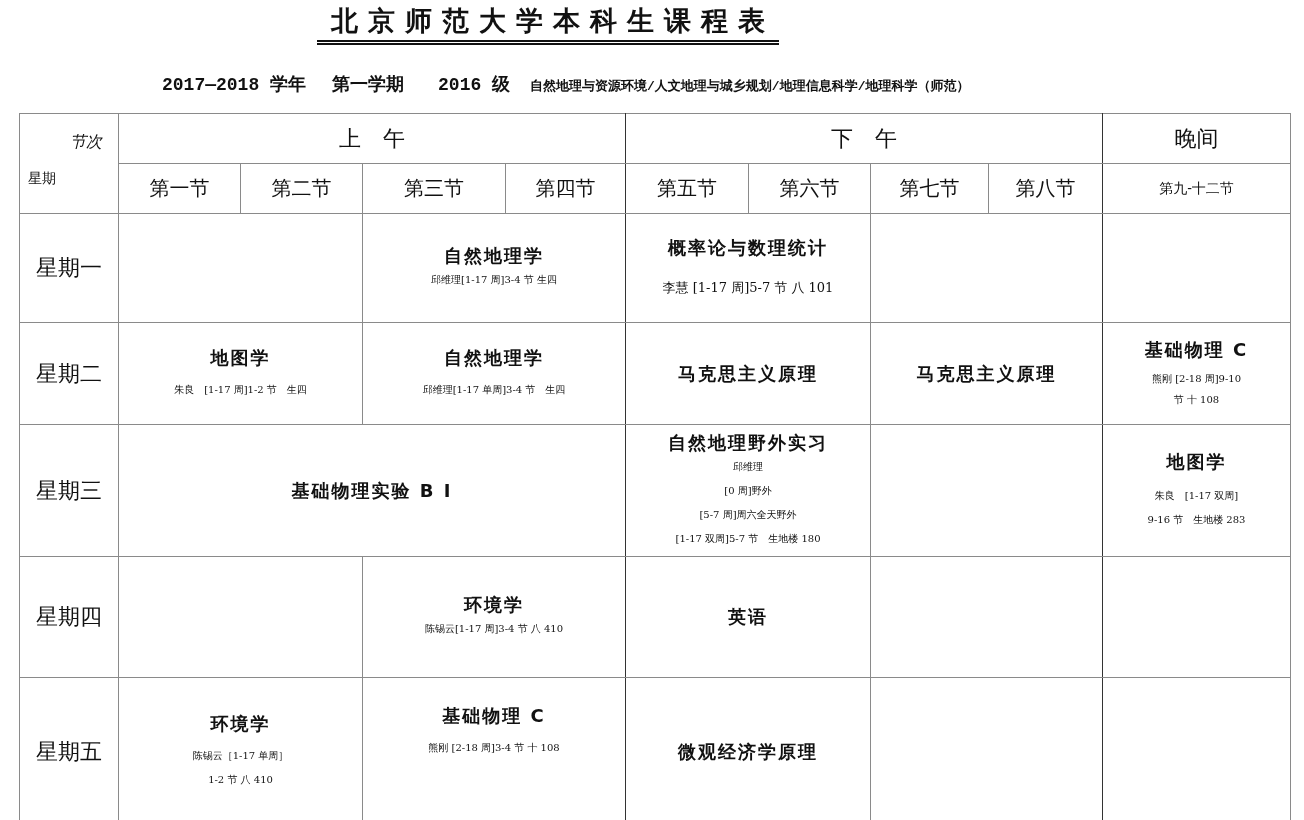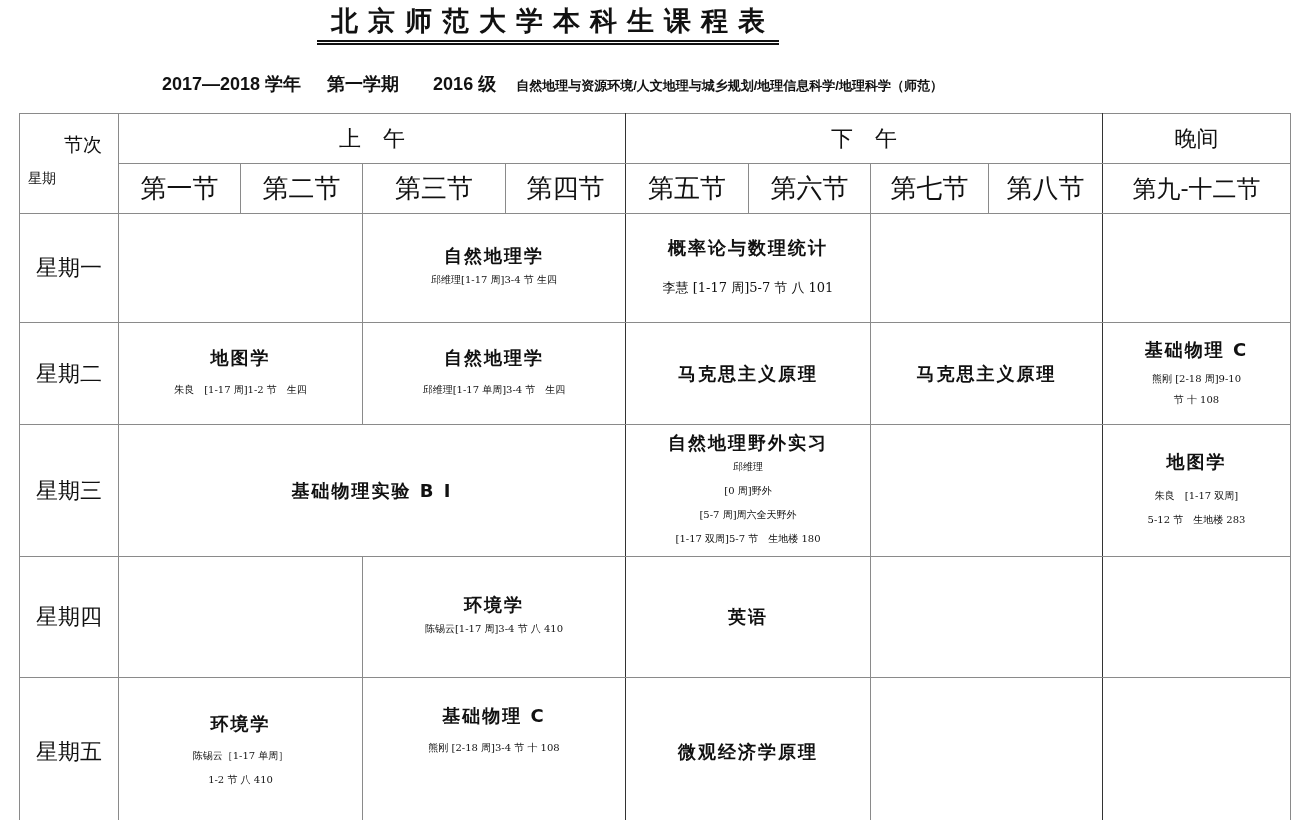--- a/index.html
+++ b/index.html
@@ -10,43 +10,43 @@
   .title {
     position: absolute; left: 0; top: 4px; width: 1096px; text-align: center;
   }
   .title-text {
     display: inline-block; font-family: "DejaVu Sans", sans-serif;
     font-weight: bold; font-size: 27px; letter-spacing: 10px;
     padding: 0 4px 2px 14px; border-bottom: 5px double #111; line-height: 34px;
   }
   .subtitle {
     position: absolute; left: 162px; top: 72px; white-space: nowrap;
-    font-family: Liberation Sans, sans-serif; font-weight: bold;
+    font-family: Liberation Mono, monospace; font-weight: bold;
   }
   .subtitle .lg { font-size: 18px; }
   .subtitle .sm { font-size: 13px; }
   .subtitle .gap1 { display: inline-block; width: 26px; }
   .subtitle .gap2 { display: inline-block; width: 34px; }
   .subtitle .gap3 { display: inline-block; width: 20px; }
 
   table.schedule {
     position: absolute; left: 19px; top: 113px; width: 1271px; height: 693px;
     border-collapse: collapse; table-layout: fixed;
     border: 1.5px solid #222;
   }
   table.schedule td {
     border: 1px solid #8a8a8a; text-align: center; vertical-align: middle;
     padding: 0; overflow: hidden;
   }
   td.major-v { border-right: 1.5px solid #333 !important; }
   tr.hdr1 td { height: 49px; font-size: 22px; }
-  tr.hdr2 td { height: 49px; font-size: 26px; }
-  tr.hdr2 td.eve { font-size: 24px; }
+  tr.hdr2 td { height: 49px; font-size: 20px; }
+  tr.hdr2 td.eve { font-size: 14px; }
   .corner { position: relative; }
-  .corner .c1 { position: absolute; right: 16px; top: 18px; font-size: 19px; }
+  .corner .c1 { position: absolute; right: 16px; top: 18px; font-size: 16px; font-style: italic; }
   .corner .c2 { position: absolute; left: 8px; top: 56px; font-size: 14px; text-align: right; }
   td.day { font-size: 22px; }
   .course {
     font-family: "DejaVu Sans", sans-serif; font-weight: bold; font-size: 18px;
     letter-spacing: 2px; line-height: 24px;
   }
   .info { font-size: 10px; line-height: 24px; white-space: pre-wrap; }
   tr.r1 td { height: 108px; }
   tr.r2 td { height: 101px; }
   tr.r3 td { height: 131px; text-align: center; }
@@ -149,21 +149,21 @@
       <span class="line course">自然地理野外实习</span>
       <span class="line info">邱维理</span>
       <span class="line info">[0 周]野外</span>
       <span class="line info">[5-7 周]周六全天野外</span>
       <span class="line info">[1-17 双周]5-7 节　生地楼 180</span>
     </td>
     <td colspan="2" class="major-v"></td>
     <td>
       <span class="line course" style="margin-bottom:10px">地图学</span>
       <span class="line info">朱良　[1-17 双周]</span>
-      <span class="line info">5-12 节　生地楼 283</span>
+      <span class="line info">9-16 节　生地楼 283</span>
     </td>
   </tr>
 
   <tr class="r4">
     <td class="day">星期四</td>
     <td colspan="2"></td>
     <td colspan="2" class="major-v">
       <span class="line course">环境学</span>
       <span class="line info">陈锡云[1-17 周]3-4 节 八 410</span>
     </td>

